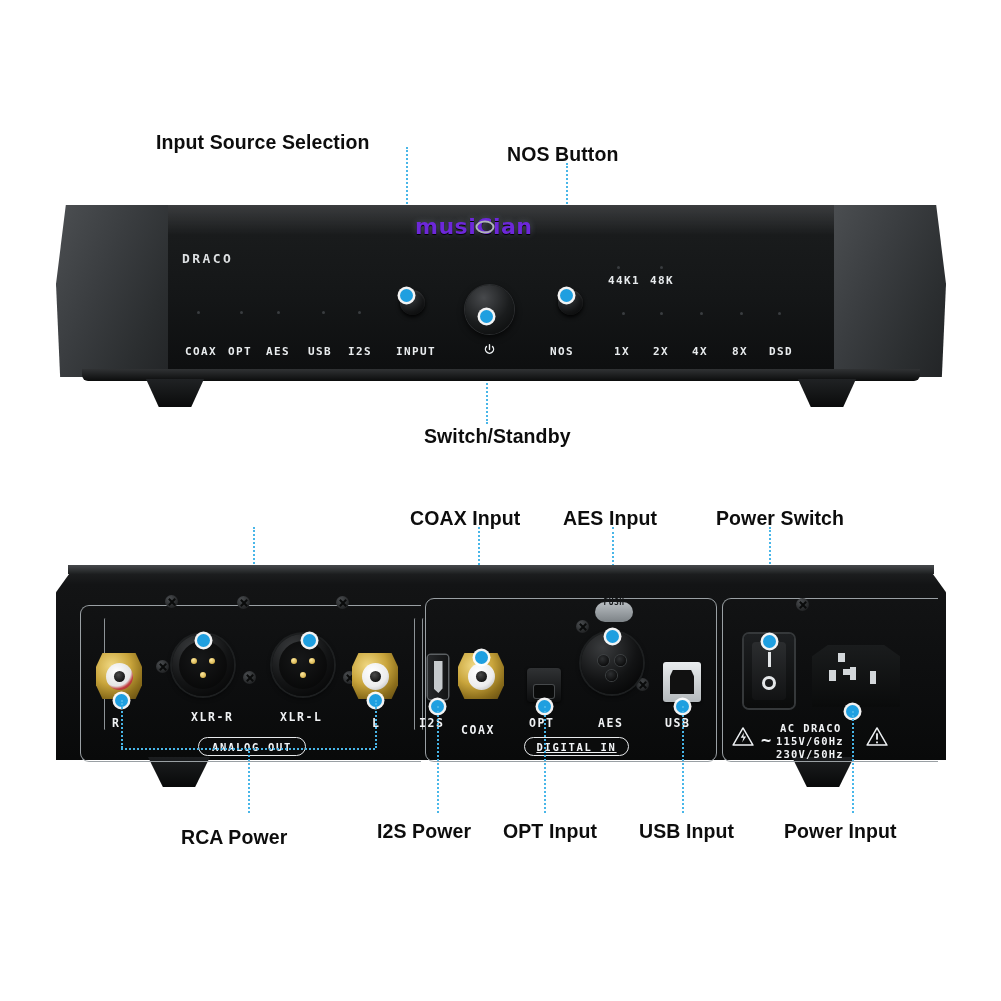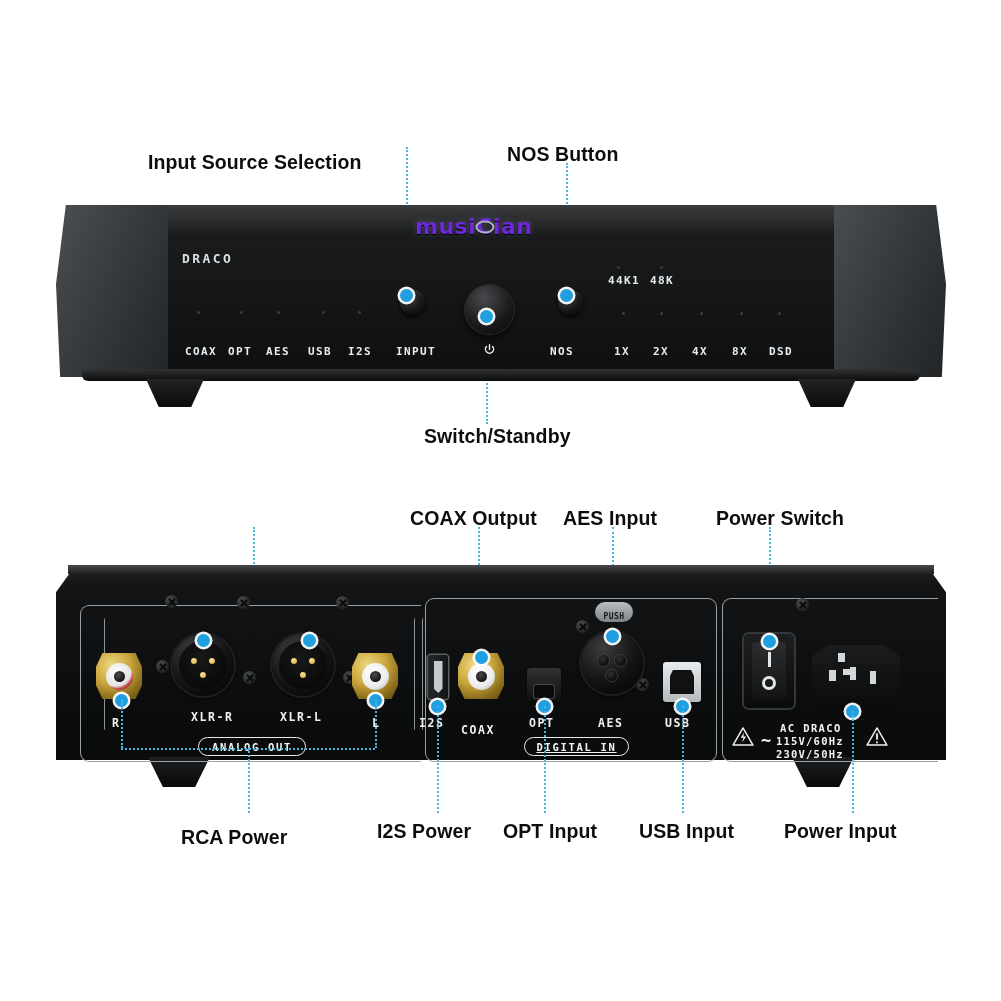--- a/index.html
+++ b/index.html
@@ -96,21 +96,21 @@
   .pin{position:absolute;width:6px;height:6px;border-radius:50%;
     background:radial-gradient(circle at 35% 30%,#ffe9a0,#c79f2e);}
   .xlr-f{position:absolute;width:62px;height:62px;border-radius:50%;
     background:radial-gradient(circle at 35% 25%,#3a3c3e,#121314 55%,#000);
     box-shadow:0 0 0 2px #1d1f20,0 2px 5px rgba(0,0,0,.8);}
   .sock{position:absolute;width:11px;height:11px;border-radius:50%;
     background:radial-gradient(circle at 40% 35%,#2e3032,#000);box-shadow:0 0 0 1px #3d4042;}
   .push{position:absolute;width:38px;height:20px;border-radius:10px;
     background:linear-gradient(180deg,#b9bec2,#7d8387);display:flex;align-items:flex-end;
     justify-content:center;font-size:8px;font-weight:800;color:#16181a;
-    font-family:"DejaVu Sans Mono",monospace;letter-spacing:.4px;padding-bottom:1px;
+    font-family:"DejaVu Sans Mono",monospace;letter-spacing:.4px;padding-bottom:15px;
     box-sizing:border-box;}
   .hdmi{position:absolute;width:20px;height:44px;border-radius:3px;
     background:linear-gradient(90deg,#26282a,#131415);box-shadow:0 0 0 1.5px #5c6063;
     display:flex;align-items:center;justify-content:center;}
   .hdmi i{display:block;width:9px;height:32px;background:#c6cacd;
     clip-path:polygon(0% 0%,100% 0%,100% 86%,55% 100%,0% 86%);}
   .toslink{position:absolute;width:34px;height:34px;border-radius:4px;
     background:linear-gradient(180deg,#303234,#0c0d0e);box-shadow:0 1px 3px rgba(0,0,0,.8);}
   .toslink::after{content:"";position:absolute;left:7px;bottom:4px;width:20px;height:13px;
     background:#0a0b0b;border-radius:2px;box-shadow:0 0 0 1px #46494b;}
@@ -138,21 +138,21 @@
   .screw::before{width:9px;height:2px;}
   .screw::after{width:2px;height:9px;}
   .warn{position:absolute;width:22px;height:19px;}
   .vent{position:absolute;width:2px;border-left:1.5px solid #8d9397;border-radius:2px;}
 </style>
 </head>
 <body>
 
 <div class="stage">
 
-  <div class="callout" style="left:148px;top:131px;margin-top:20px;">Input Source Selection</div>
+  <div class="callout" style="left:156px;top:131px;">Input Source Selection</div>
   <div class="callout" style="left:507px;top:143px;">NOS Button</div>
   <div class="callout" style="left:424px;top:425px;">Switch/Standby</div>
 
   <div class="lead-v" style="left:406px;top:147px;height:148px;"></div>
   <div class="lead-v" style="left:566px;top:163px;height:132px;"></div>
   <div class="lead-v" style="left:486px;top:316px;height:108px;"></div>
 
   <div class="front-wrap">
     <div class="front-body"></div>
     <div class="cheek l"></div>
@@ -202,21 +202,21 @@
   </svg>
 
   <div class="fl" style="left:608px;top:274px;">44K1</div>
   <div class="fl" style="left:650px;top:274px;">48K</div>
   <div class="fl" style="left:614px;top:345px;">1X</div>
   <div class="fl" style="left:653px;top:345px;">2X</div>
   <div class="fl" style="left:692px;top:345px;">4X</div>
   <div class="fl" style="left:732px;top:345px;">8X</div>
   <div class="fl" style="left:769px;top:345px;">DSD</div>
 
-  <div class="callout" style="left:410px;top:507px;">COAX Output</div>
+  <div class="callout" style="left:410px;top:507px;">COAX Input</div>
   <div class="callout" style="left:563px;top:507px;">AES Input</div>
   <div class="callout" style="left:716px;top:507px;">Power Switch</div>
 
   <div class="lead-v" style="left:253px;top:527px;height:40px;"></div>
   <div class="lead-h" style="left:200px;top:566px;width:108px;"></div>
   <div class="lead-v" style="left:200px;top:566px;height:75px;"></div>
   <div class="lead-v" style="left:306px;top:566px;height:75px;"></div>
   <div class="lead-v" style="left:478px;top:527px;height:130px;"></div>
   <div class="lead-v" style="left:612px;top:527px;height:103px;"></div>
   <div class="lead-v" style="left:769px;top:527px;height:113px;"></div>

